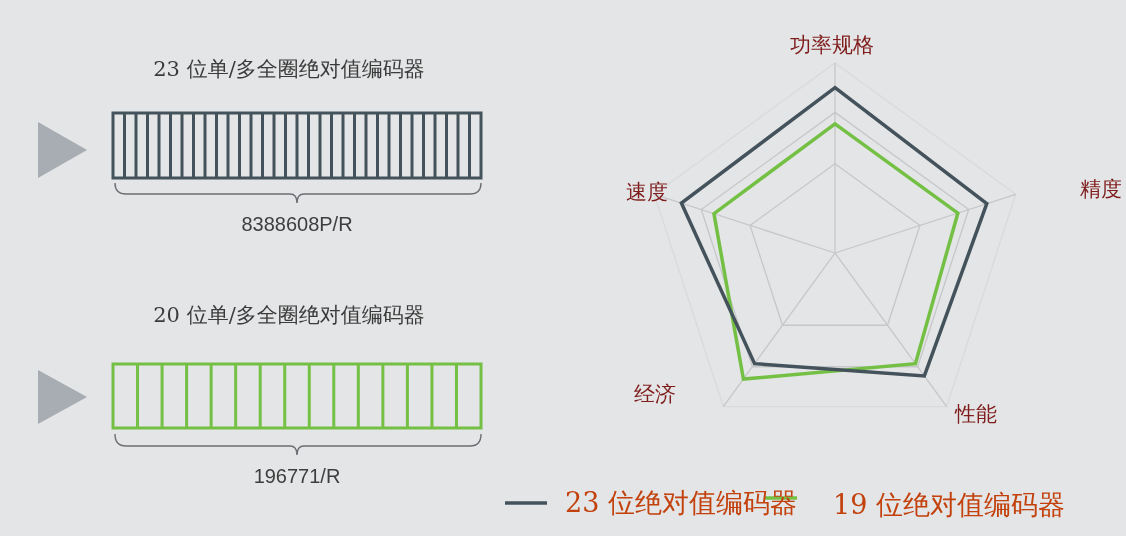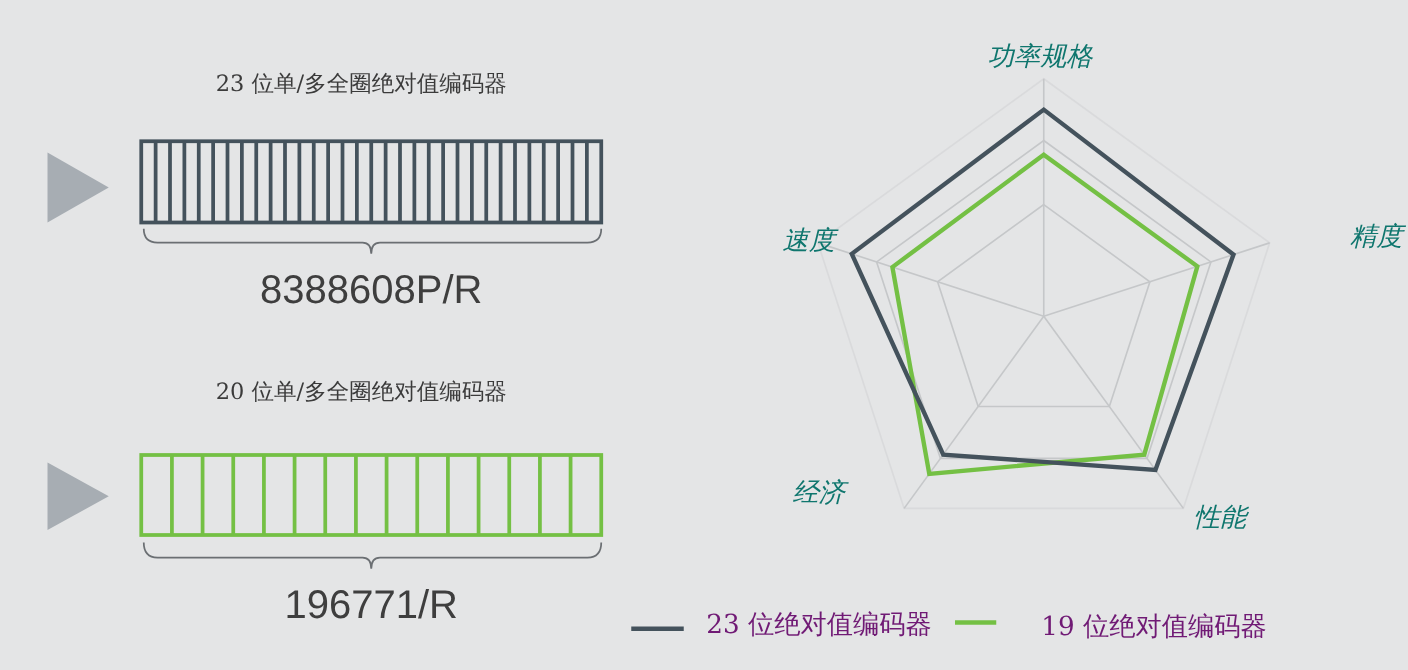--- a/index.html
+++ b/index.html
@@ -5,34 +5,34 @@
   html, body { margin: 0; padding: 0; }
   body {
     width: 1126px; height: 536px; overflow: hidden;
     background: #e4e5e6; position: relative;
     font-family: "DejaVu Sans", "Liberation Sans", sans-serif;
     color: #3a3a3a;
   }
   .abs { position: absolute; }
   .enc-title {
     font-family: "DejaVu Serif", "Liberation Serif", serif;
-    font-size: 18px; color: #3b3b3b; white-space: nowrap;
+    font-size: 21px; color: #3b3b3b; white-space: nowrap;
     width: 370px; text-align: center;
   }
   .enc-value {
     font-family: "Liberation Sans", "DejaVu Sans", sans-serif;
-    font-size: 32px; color: #3e3e3e; width: 370px; text-align: center;
+    font-size: 20px; color: #3e3e3e; width: 370px; text-align: center;
   }
   .radar-label {
     font-family: "DejaVu Sans", sans-serif;
-    font-size: 21px; color: #0f766e; white-space: nowrap; font-style: italic;
+    font-size: 21px; color: #7f1d1d; white-space: nowrap;
   }
   .legend-text {
     font-family: "DejaVu Serif", "Liberation Serif", serif;
-    font-size: 21px; color: #701a75; white-space: nowrap;
+    font-size: 27px; color: #c2410c; white-space: nowrap;
   }
   svg { position: absolute; left: 0; top: 0; }
 </style>
 </head>
 <body>
 
 <div>
   <div class="abs enc-title" style="left:104px; top:55px;">23 位单/多全圈绝对值编码器</div>
   <svg width="1126" height="536" style="pointer-events:none">
     <polygon points="38,122 87,150 38,178" fill="#a7adb3"></polygon>

